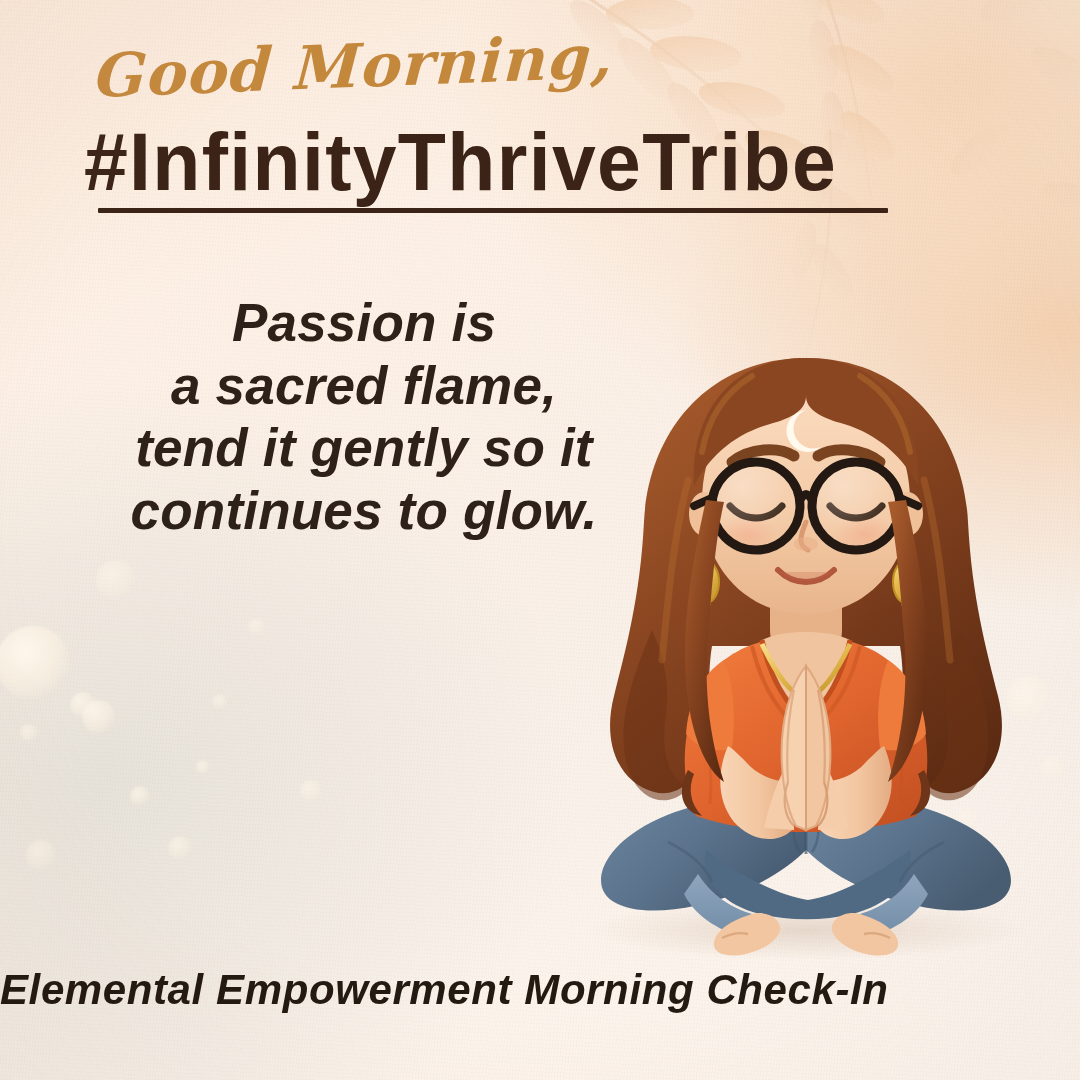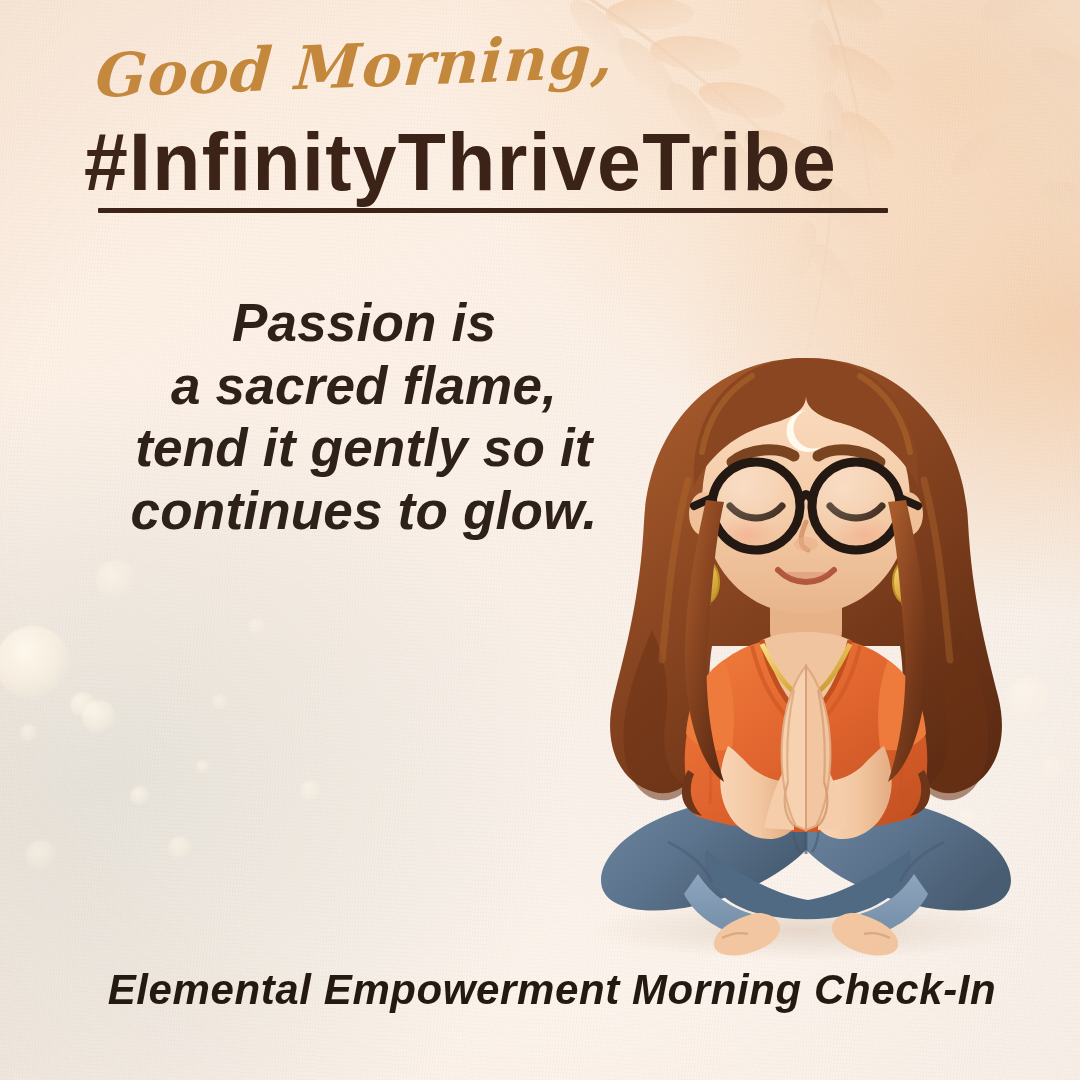--- a/index.html
+++ b/index.html
@@ -125,29 +125,27 @@
     color: #2e2119;
     letter-spacing: 0.2px;
   }
   .quote .ln { display: block; white-space: nowrap; }
 
   .caption {
     position: absolute;
     left: 0;
     right: 0;
     top: 966px;
-    text-align: center;
     font-family: "Liberation Sans", sans-serif;
     font-style: italic;
     font-weight: 700;
     font-size: 42px;
     letter-spacing: 0.6px;
     color: #241a12;
     white-space: nowrap;
-    padding-left: 24px;
   }
 
   
 
   .figure {
     position: absolute;
     left: 556px;
     top: 330px;
     width: 500px;
     height: 640px;

